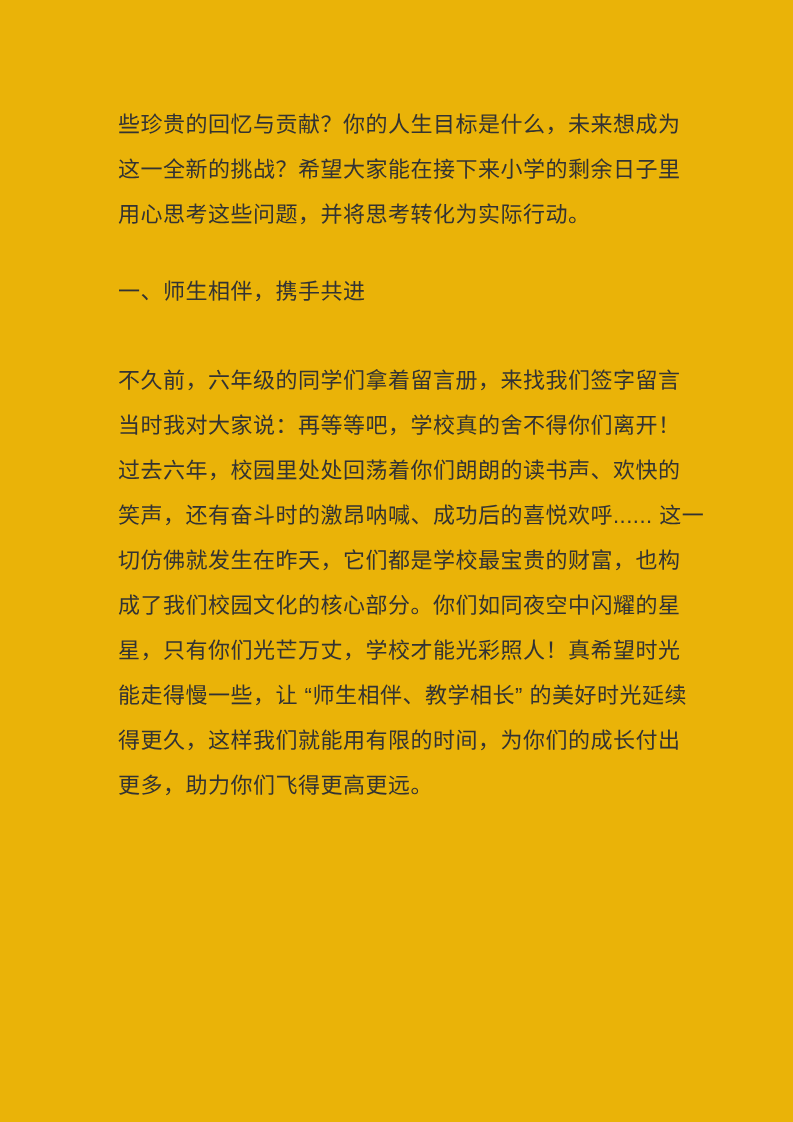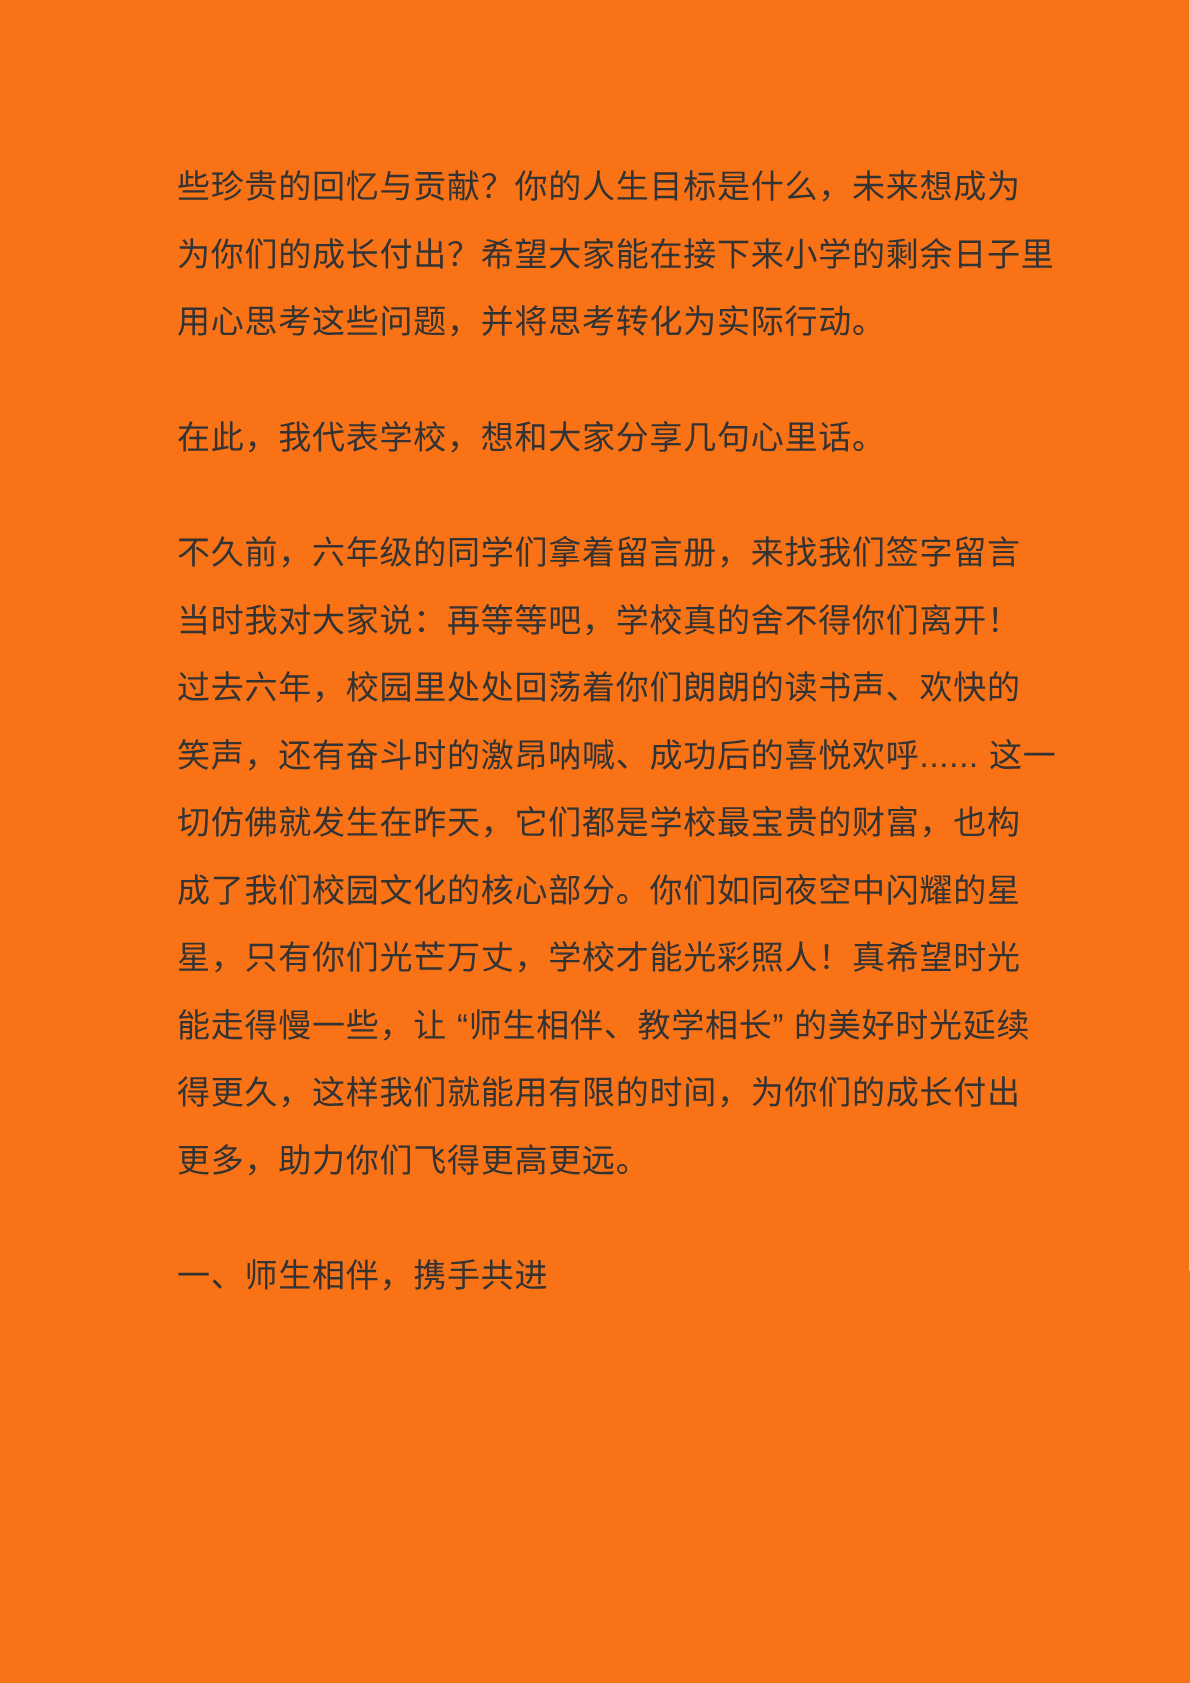--- a/index.html
+++ b/index.html
@@ -4,21 +4,21 @@
 <style>
   html, body {
     margin: 0;
     padding: 0;
     background: #ffffff;
   }
   .page {
     position: relative;
     width: 793px;
     height: 1122px;
-    background: #f97316;
+    background: #eab308;
     overflow: hidden;
     font-family: "Liberation Sans", sans-serif;
   }
   .content {
     box-sizing: content-box;
     width: 557px;
     padding: 102px 118px 0 118px;
     font-size: 22px;
     line-height: 45px;
     letter-spacing: 0.5px;
@@ -40,35 +40,32 @@
     text-align-last: left;
   }
 </style>
 </head>
 <body>
 
 <main class="page">
   <section class="content" id="doc-content" style="color: rgb(51, 51, 51);">
       <div class="block paragraph">
         <div class="line">些珍贵的回忆与贡献？你的人生目标是什么，未来想成为</div>
-        <div class="line">为你们的成长付出？希望大家能在接下来小学的剩余日子里</div>
+        <div class="line">这一全新的挑战？希望大家能在接下来小学的剩余日子里</div>
         <div class="line last">用心思考这些问题，并将思考转化为实际行动。</div>
       </div>
-      <div class="block paragraph">
-        <div class="line last">在此，我代表学校，想和大家分享几句心里话。</div>
+      <div class="block heading">
+        <div class="line last">一、师生相伴，携手共进</div>
       </div>
       <div class="block paragraph">
         <div class="line">不久前，六年级的同学们拿着留言册，来找我们签字留言</div>
         <div class="line">当时我对大家说：再等等吧，学校真的舍不得你们离开！</div>
         <div class="line">过去六年，校园里处处回荡着你们朗朗的读书声、欢快的</div>
         <div class="line">笑声，还有奋斗时的激昂呐喊、成功后的喜悦欢呼...... 这一</div>
         <div class="line">切仿佛就发生在昨天，它们都是学校最宝贵的财富，也构</div>
         <div class="line">成了我们校园文化的核心部分。你们如同夜空中闪耀的星</div>
         <div class="line">星，只有你们光芒万丈，学校才能光彩照人！真希望时光</div>
         <div class="line">能走得慢一些，让 “师生相伴、教学相长” 的美好时光延续</div>
         <div class="line">得更久，这样我们就能用有限的时间，为你们的成长付出</div>
         <div class="line last">更多，助力你们飞得更高更远。</div>
       </div>
-      <div class="block heading">
-        <div class="line last">一、师生相伴，携手共进</div>
-      </div>
     </section>
 </main>
 
 </body></html>

